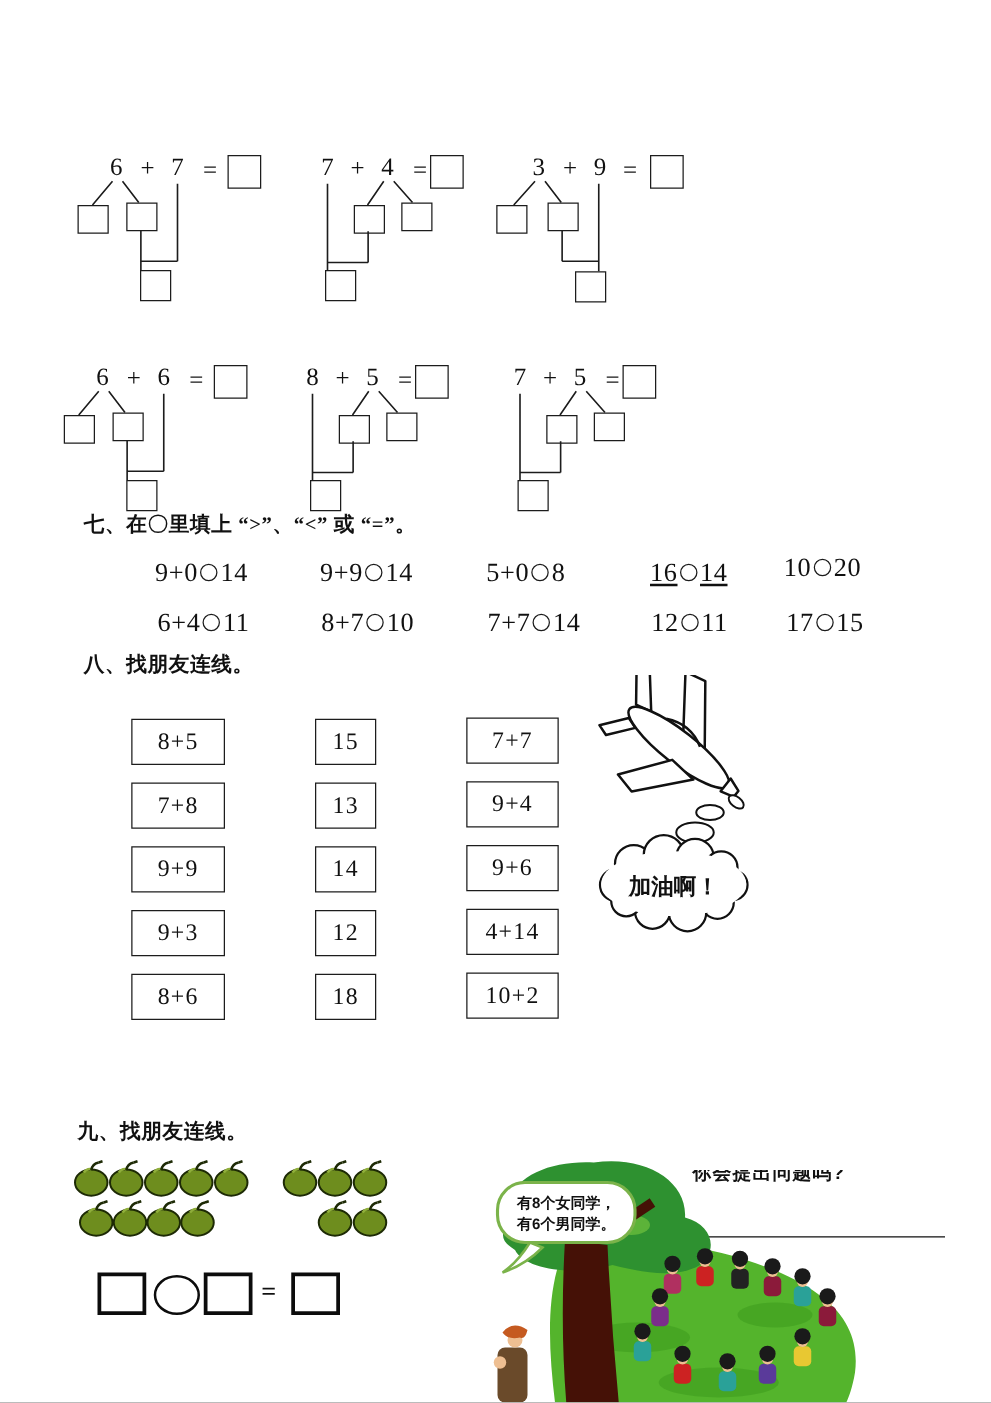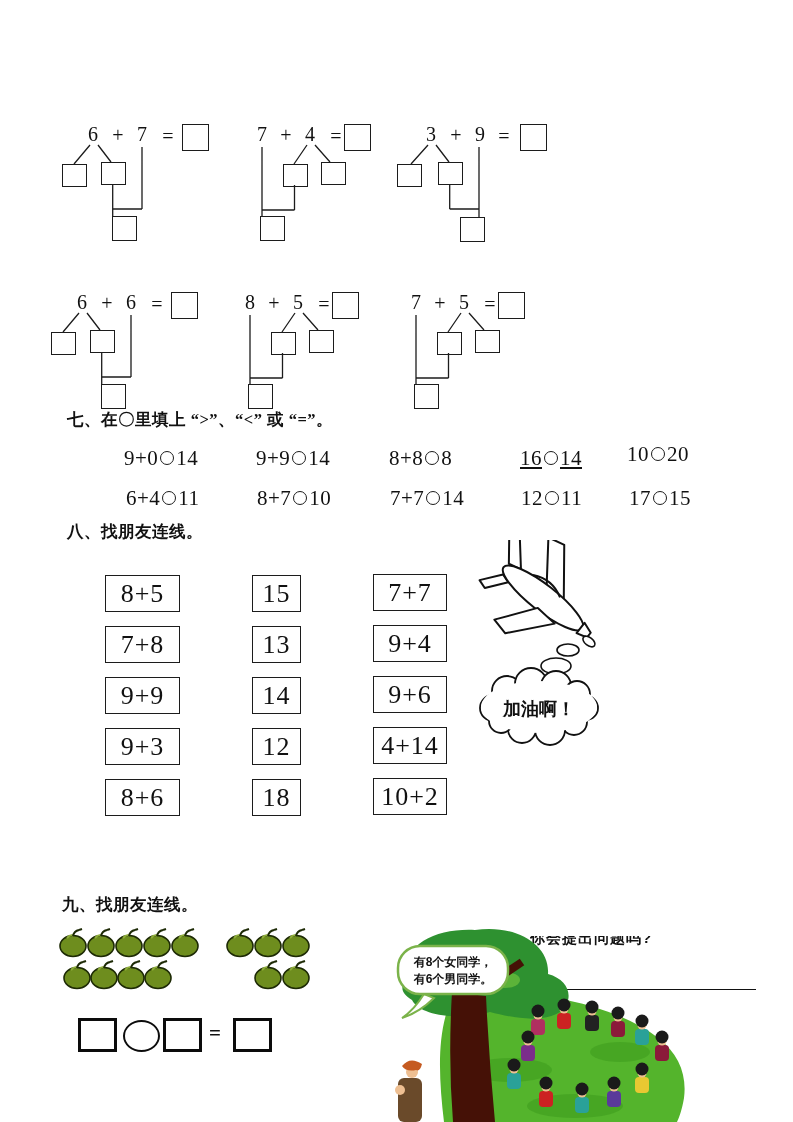--- a/index.html
+++ b/index.html
@@ -39,32 +39,32 @@
   
   .cmp{position:absolute;font-size:21px;white-space:nowrap;letter-spacing:.5px;margin-left:24px;}
   .cmp-circle{
     display:inline-block;width:12px;height:12px;border:1.3px solid #1c1c1c;
     border-radius:50%;vertical-align:0px;margin:0 2px;
   }
   
   .match-col{position:absolute;display:flex;flex-direction:column;gap:14px;}
   .match-box{
     border:1.5px solid #1c1c1c;height:35px;display:flex;align-items:center;
-    justify-content:center;font-size:26px;letter-spacing:1px;background:#fff;
+    justify-content:center;font-size:19px;letter-spacing:1px;background:#fff;
   }
   .w1{width:73px;} .w2{width:47px;} .w3{width:72px;}
   
   .eq-box{position:absolute;width:33px;height:28px;border:3px solid #0c0c0c;}
   .eq-circle{position:absolute;width:33px;height:28px;border:2.6px solid #0c0c0c;border-radius:50%;}
   .eq-equals{position:absolute;font-size:21px;font-weight:bold;}
   
   .clip-line{position:absolute;overflow:hidden;}
   .clip-inner{
     display:block;margin-top:-7px;font-family:"Liberation Sans","DejaVu Sans",sans-serif;
-    font-weight:bold;font-size:15px;letter-spacing:1px;white-space:nowrap;
+    font-weight:bold;font-size:15px;letter-spacing:1px;white-space:nowrap;margin-left:24px;
   }
   .ans-label{
     position:absolute;font-family:"Liberation Sans","DejaVu Sans",sans-serif;
     font-weight:bold;font-size:14px;
   }
   .answer-underline{position:absolute;border-bottom:1.8px solid #111;}
   svg text{font-family:"Liberation Sans","DejaVu Sans",sans-serif;}
 </style>
 </head>
 <body>
@@ -152,21 +152,21 @@
     <div class="box result"></div>
     <div class="box bA"></div>
     <div class="box bB"></div>
     <div class="box bC"></div>
   </div>
 
   <div class="heading" style="left:67px;top:409px;">七、在〇里填上 “&gt;”、“&lt;” 或 “=”。</div>
 
   <div class="cmp" style="left:100px;top:446px;"><span>9+0</span><span class="cmp-circle"></span><span>14</span></div>
   <div class="cmp" style="left:232px;top:446px;"><span>9+9</span><span class="cmp-circle"></span><span>14</span></div>
-  <div class="cmp" style="left:365px;top:446px;"><span>8+8</span><span class="cmp-circle"></span><span>8</span></div>
+  <div class="cmp" style="left:365px;top:446px;"><span>5+0</span><span class="cmp-circle"></span><span>8</span></div>
   <div class="cmp" style="left:496px;top:446px;text-decoration:underline;"><span>16</span><span class="cmp-circle"></span><span>14</span></div>
   <div class="cmp" style="left:603px;top:442px;"><span>10</span><span class="cmp-circle"></span><span>20</span></div>
 
   <div class="cmp" style="left:102px;top:486px;"><span>6+4</span><span class="cmp-circle"></span><span>11</span></div>
   <div class="cmp" style="left:233px;top:486px;"><span>8+7</span><span class="cmp-circle"></span><span>10</span></div>
   <div class="cmp" style="left:366px;top:486px;"><span>7+7</span><span class="cmp-circle"></span><span>14</span></div>
   <div class="cmp" style="left:497px;top:486px;"><span>12</span><span class="cmp-circle"></span><span>11</span></div>
   <div class="cmp" style="left:605px;top:486px;"><span>17</span><span class="cmp-circle"></span><span>15</span></div>
 
   <div class="heading" style="left:67px;top:521px;">八、找朋友连线。</div>

